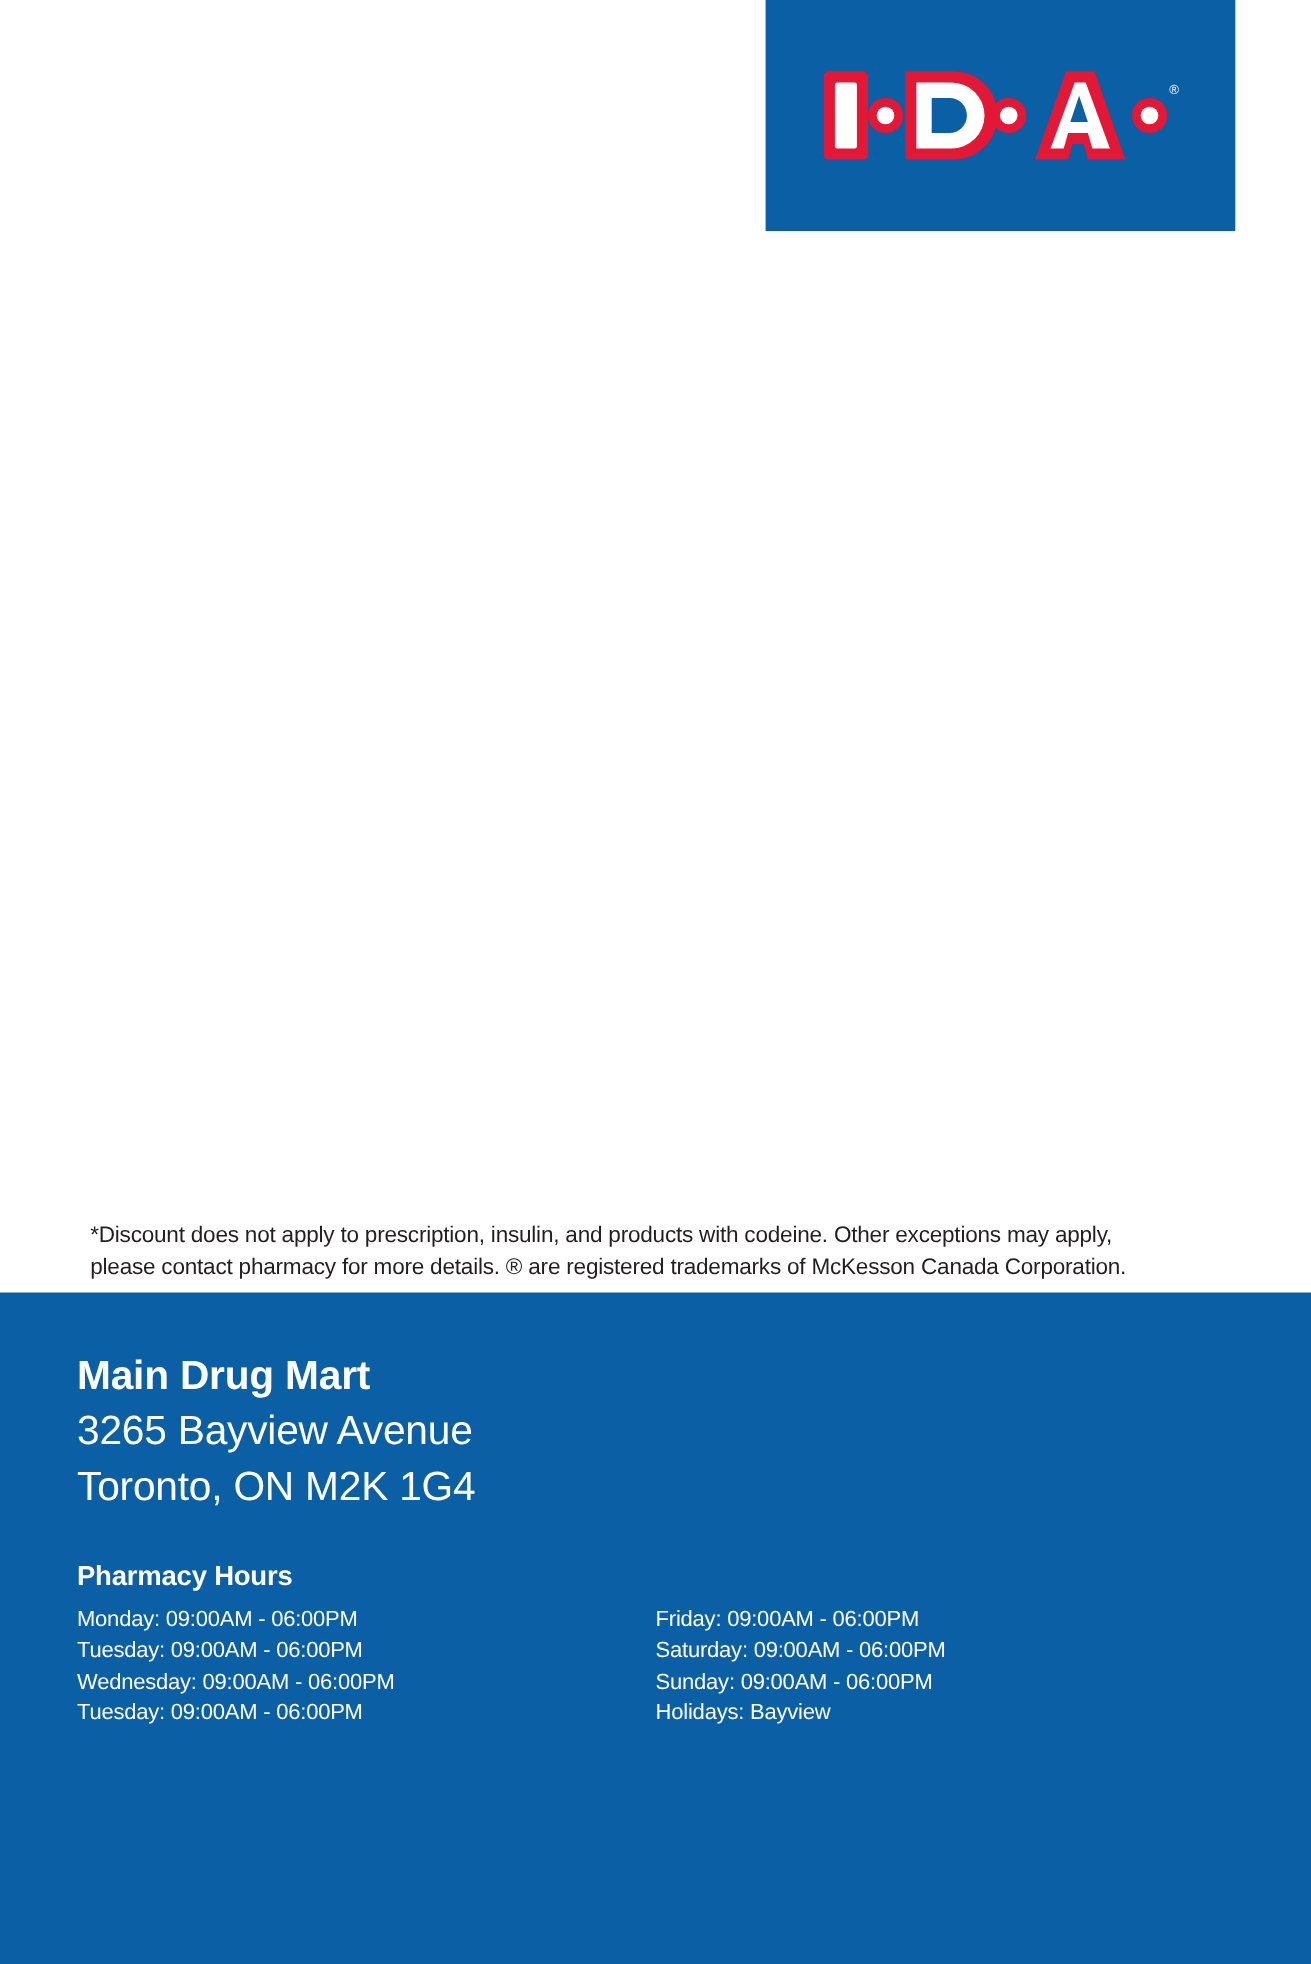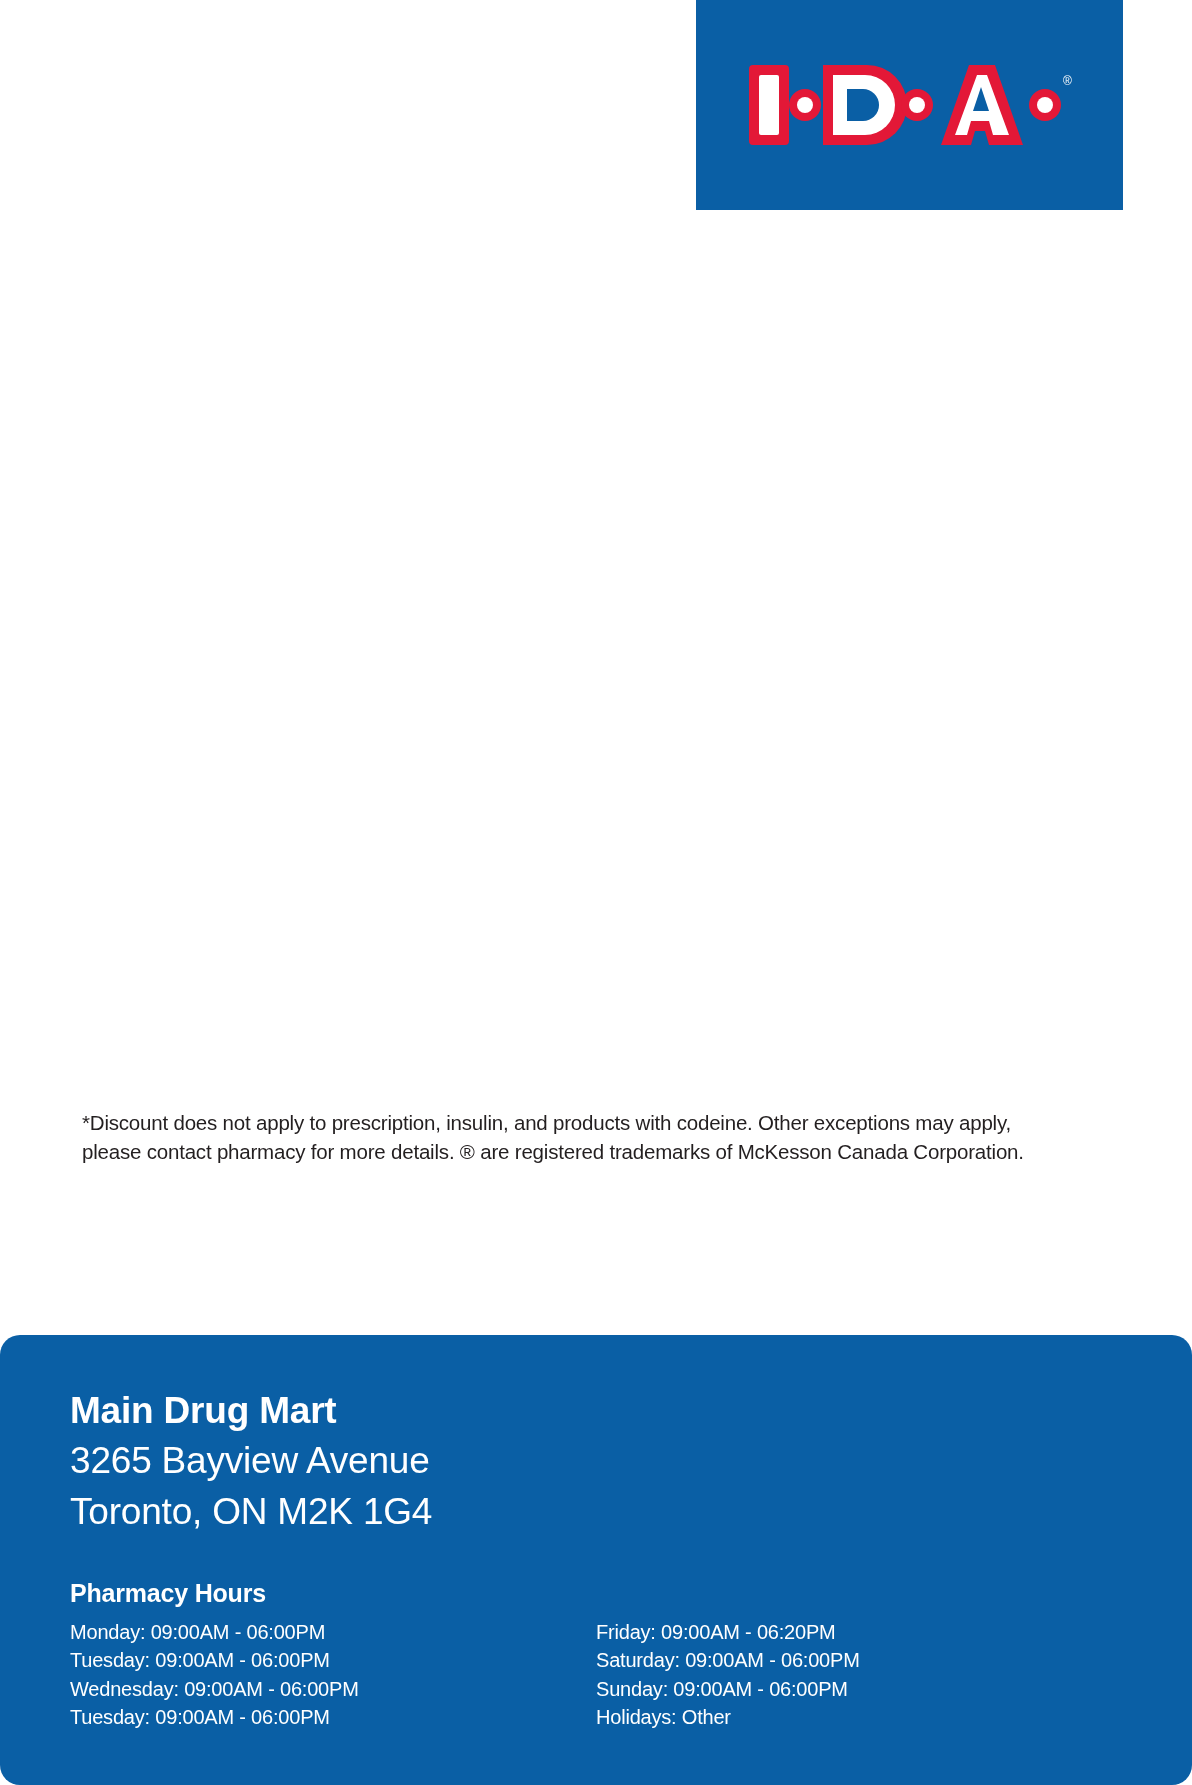--- a/index.html
+++ b/index.html
@@ -46,24 +46,23 @@
     display: block;
     white-space: nowrap;
   }
 
   
   .footer {
     position: absolute;
     left: 0;
     bottom: 0;
     width: 1192px;
-    height: 450px;
+    height: 610px;
     background: #0a5fa5;
     color: #ffffff;
-    border-radius: 20px;
   }
   .footer-inner {
     padding: 52px 70px 0 70px;
   }
   .store-name {
     font-size: 37px;
     font-weight: bold;
     line-height: 1.28;
     margin: 0 0 2px 0;
     letter-spacing: -0.2px;
@@ -141,20 +140,20 @@
     <div class="hours-title">Pharmacy Hours</div>
 
     <div class="hours-columns">
       <div class="hours-col">
         <div class="hour-row">Monday: 09:00AM - 06:00PM</div>
         <div class="hour-row">Tuesday: 09:00AM - 06:00PM</div>
         <div class="hour-row">Wednesday: 09:00AM - 06:00PM</div>
         <div class="hour-row">Tuesday: 09:00AM - 06:00PM</div>
       </div>
       <div class="hours-col">
-        <div class="hour-row">Friday: 09:00AM - 06:20PM</div>
+        <div class="hour-row">Friday: 09:00AM - 06:00PM</div>
         <div class="hour-row">Saturday: 09:00AM - 06:00PM</div>
         <div class="hour-row">Sunday: 09:00AM - 06:00PM</div>
-        <div class="hour-row">Holidays: Other</div>
+        <div class="hour-row">Holidays: Bayview</div>
       </div>
     </div>
   </div>
 </div>
 
 </body></html>

